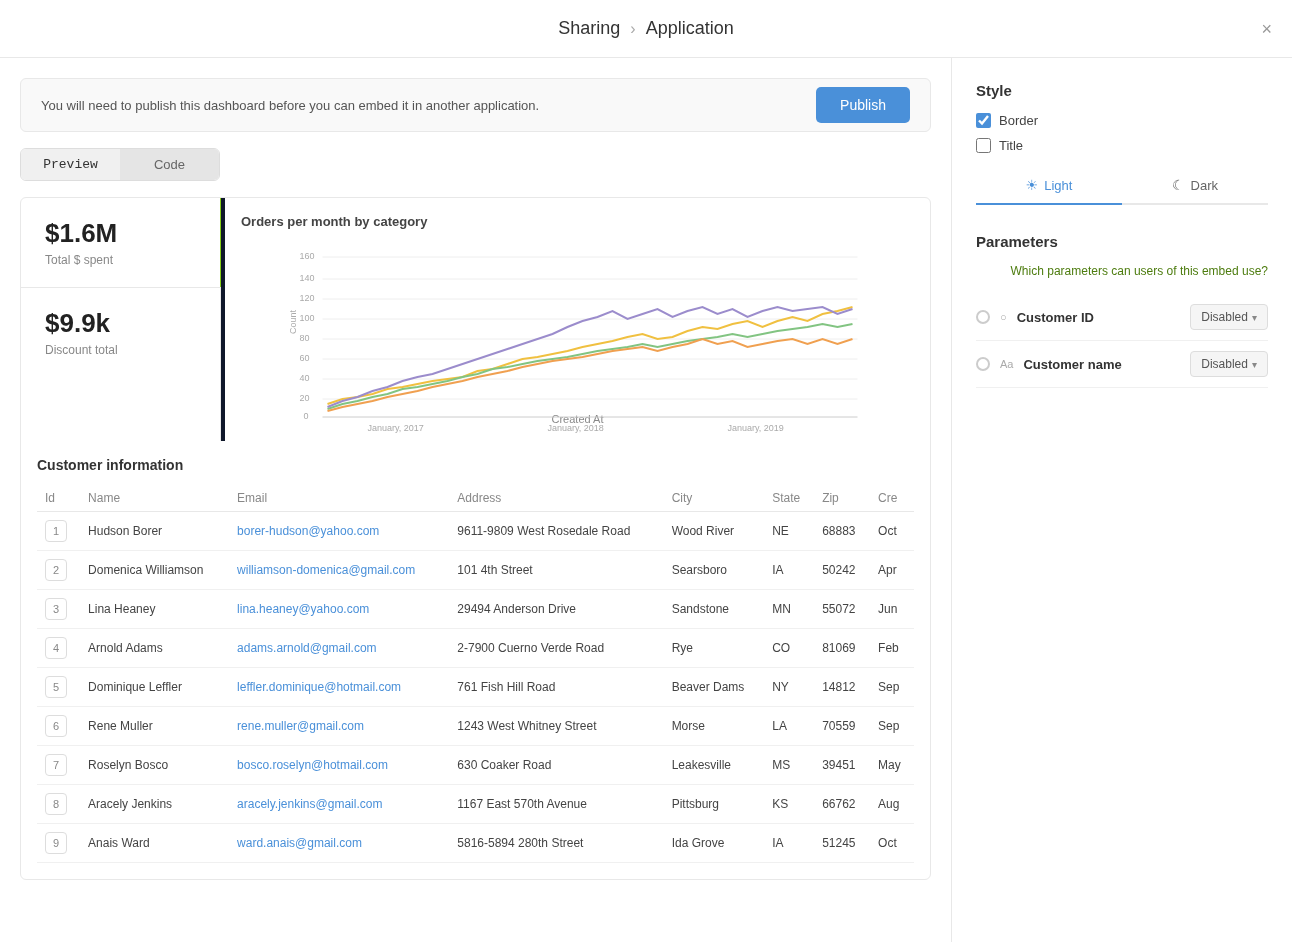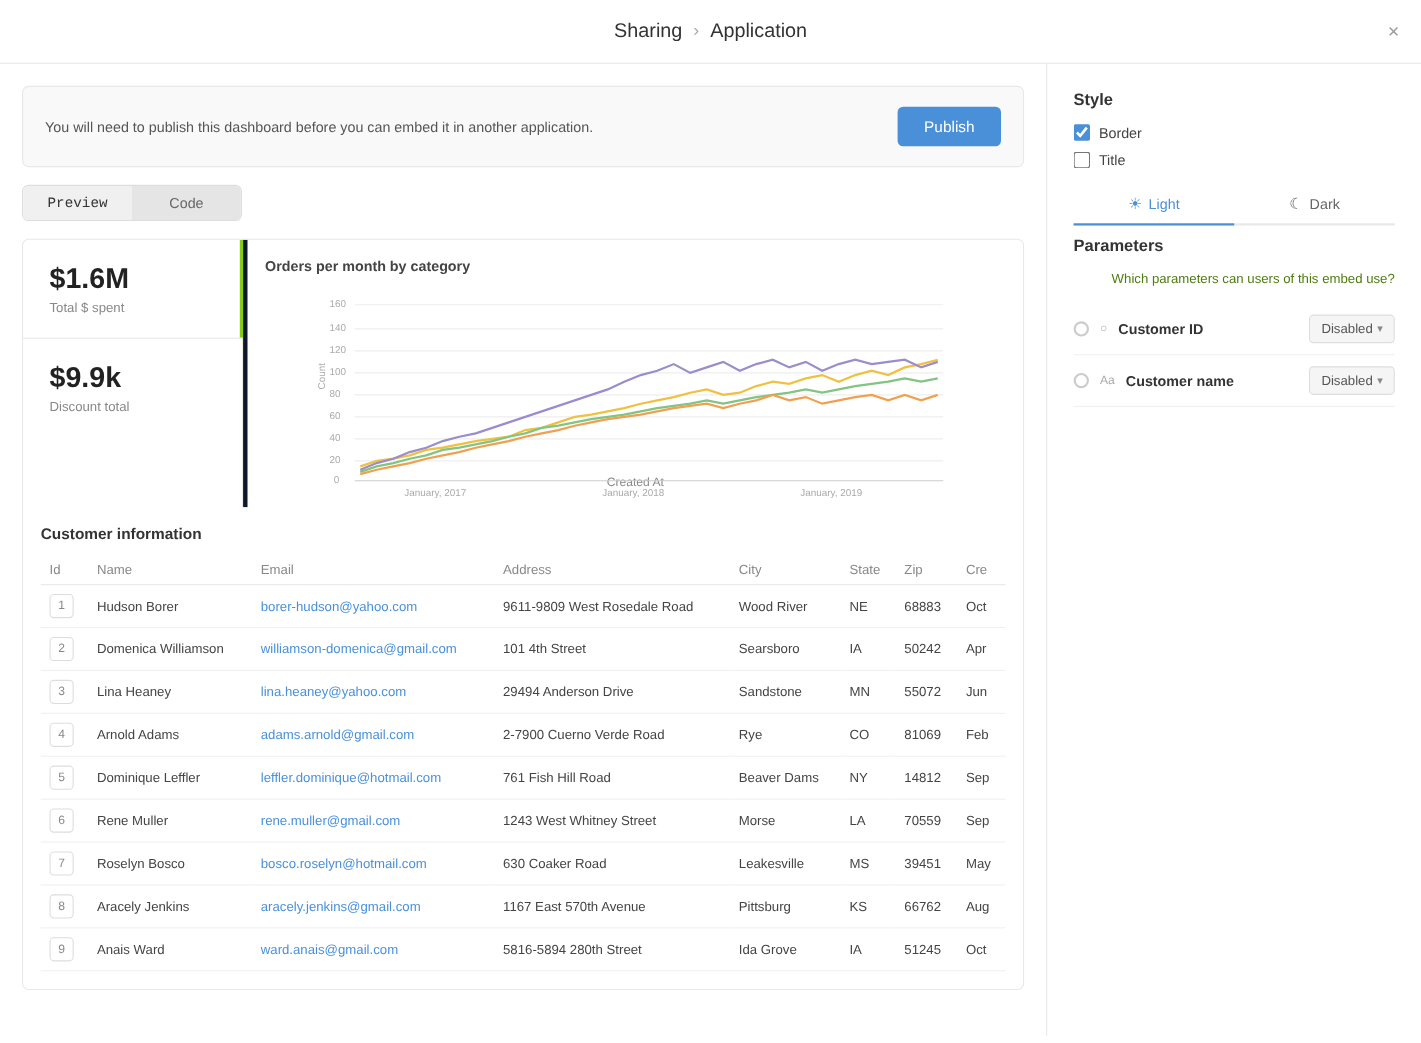--- a/index.html
+++ b/index.html
@@ -46,21 +46,21 @@
       border-right: 1px solid #e8e8e8;
     }
 
     .publish-banner {
       display: flex;
       align-items: center;
       justify-content: space-between;
       background: #f9f9f9;
       border: 1px solid #e8e8e8;
       border-radius: 6px;
-      padding: 18px 20px;
+      padding: 8px 20px;
       margin-bottom: 16px;
     }
     .publish-banner p { color: #555; font-size: 13px; }
     .publish-btn {
       background: #4a90d9;
       color: white;
       border: none;
       border-radius: 5px;
       padding: 10px 24px;
       font-size: 14px;
@@ -97,21 +97,21 @@
       border-radius: 6px;
       background: #fff;
       overflow: hidden;
     }
 
     .metrics-row {
       display: flex;
     }
     .metric-card {
       width: 200px;
-      border-right: 3px solid #84cc16;
+      border-right: 1px solid #84cc16;
       padding: 20px 24px;
     }
     .metric-card:last-child { border-right: none; }
     .metric-card .value { font-size: 26px; font-weight: 700; color: #222; }
     .metric-card .label { font-size: 12px; color: #888; margin-top: 4px; }
     .metric-divider { height: 1px; background: #e8e8e8; margin: 0; }
 
     .chart-section {
       flex: 1;
       padding: 16px;
@@ -177,21 +177,21 @@
       font-size: 13px;
       color: #666;
       border-bottom: 2px solid transparent;
       margin-bottom: -2px;
     }
     .theme-btn.active {
       color: #4a90d9;
       border-bottom-color: #4a90d9;
     }
 
-    .params-section { margin-top: 10px; }
+    .params-section { margin-top: 28px; }
     .params-question { font-size: 12px; color: #4d7c0f; margin-bottom: 16px; text-align: right; }
 
     .param-row {
       display: flex;
       align-items: center;
       justify-content: space-between;
       padding: 10px 0;
       border-bottom: 1px solid #f0f0f0;
     }
     .param-left { display: flex; align-items: center; gap: 10px; }

